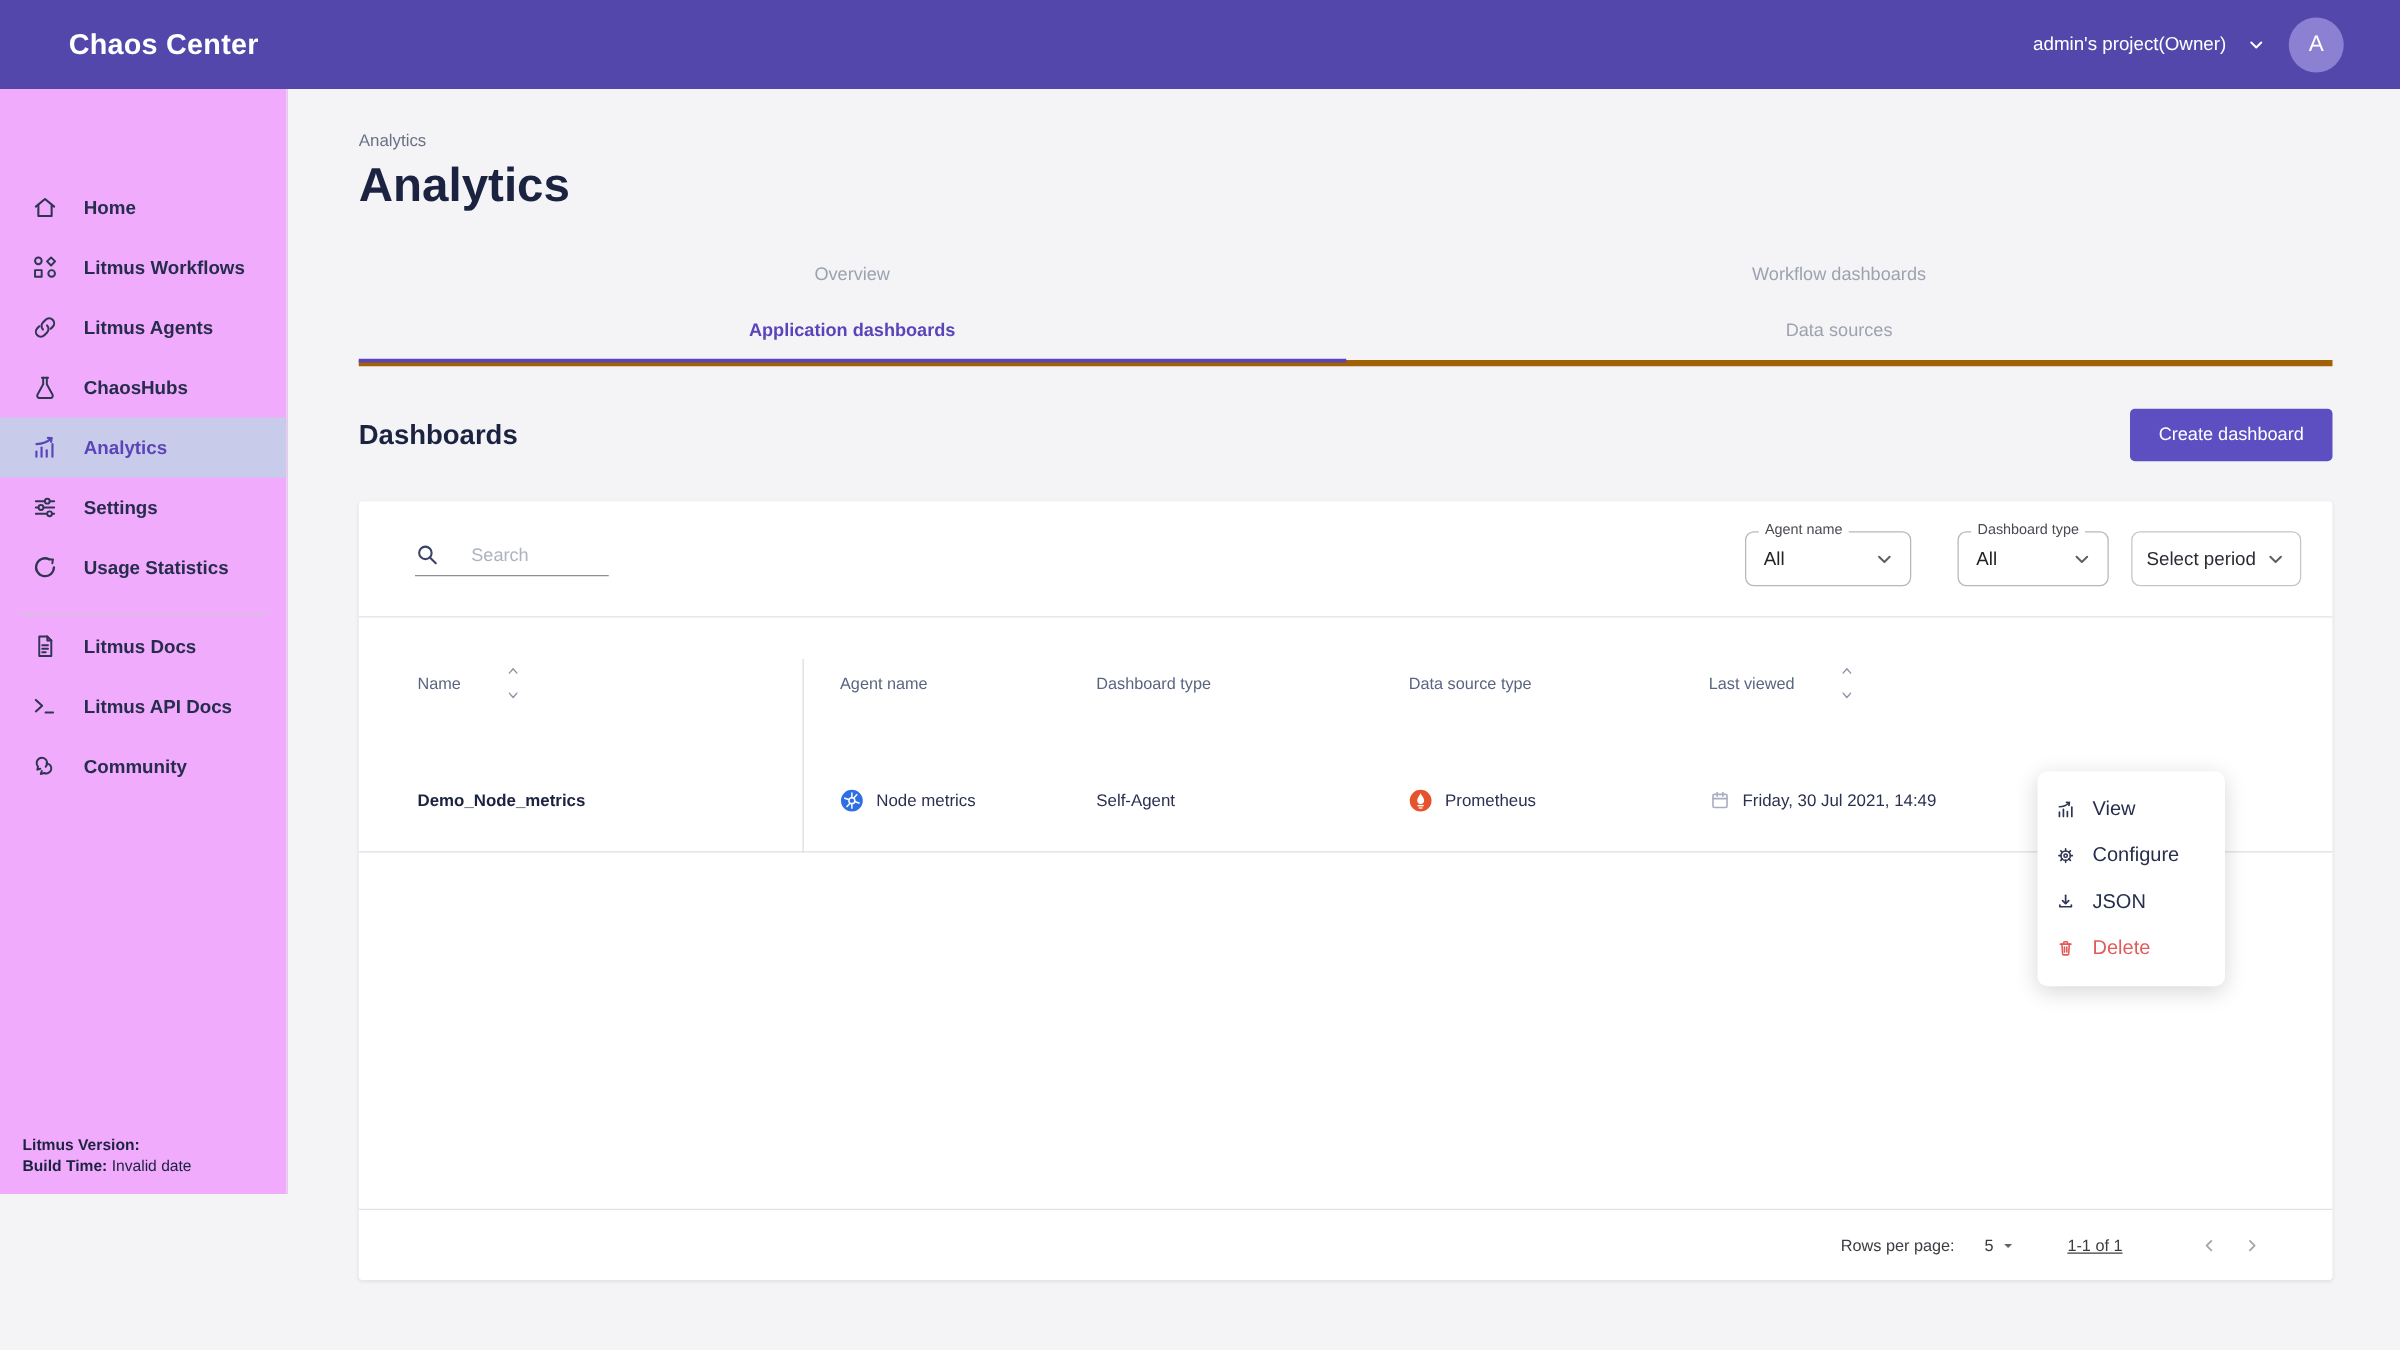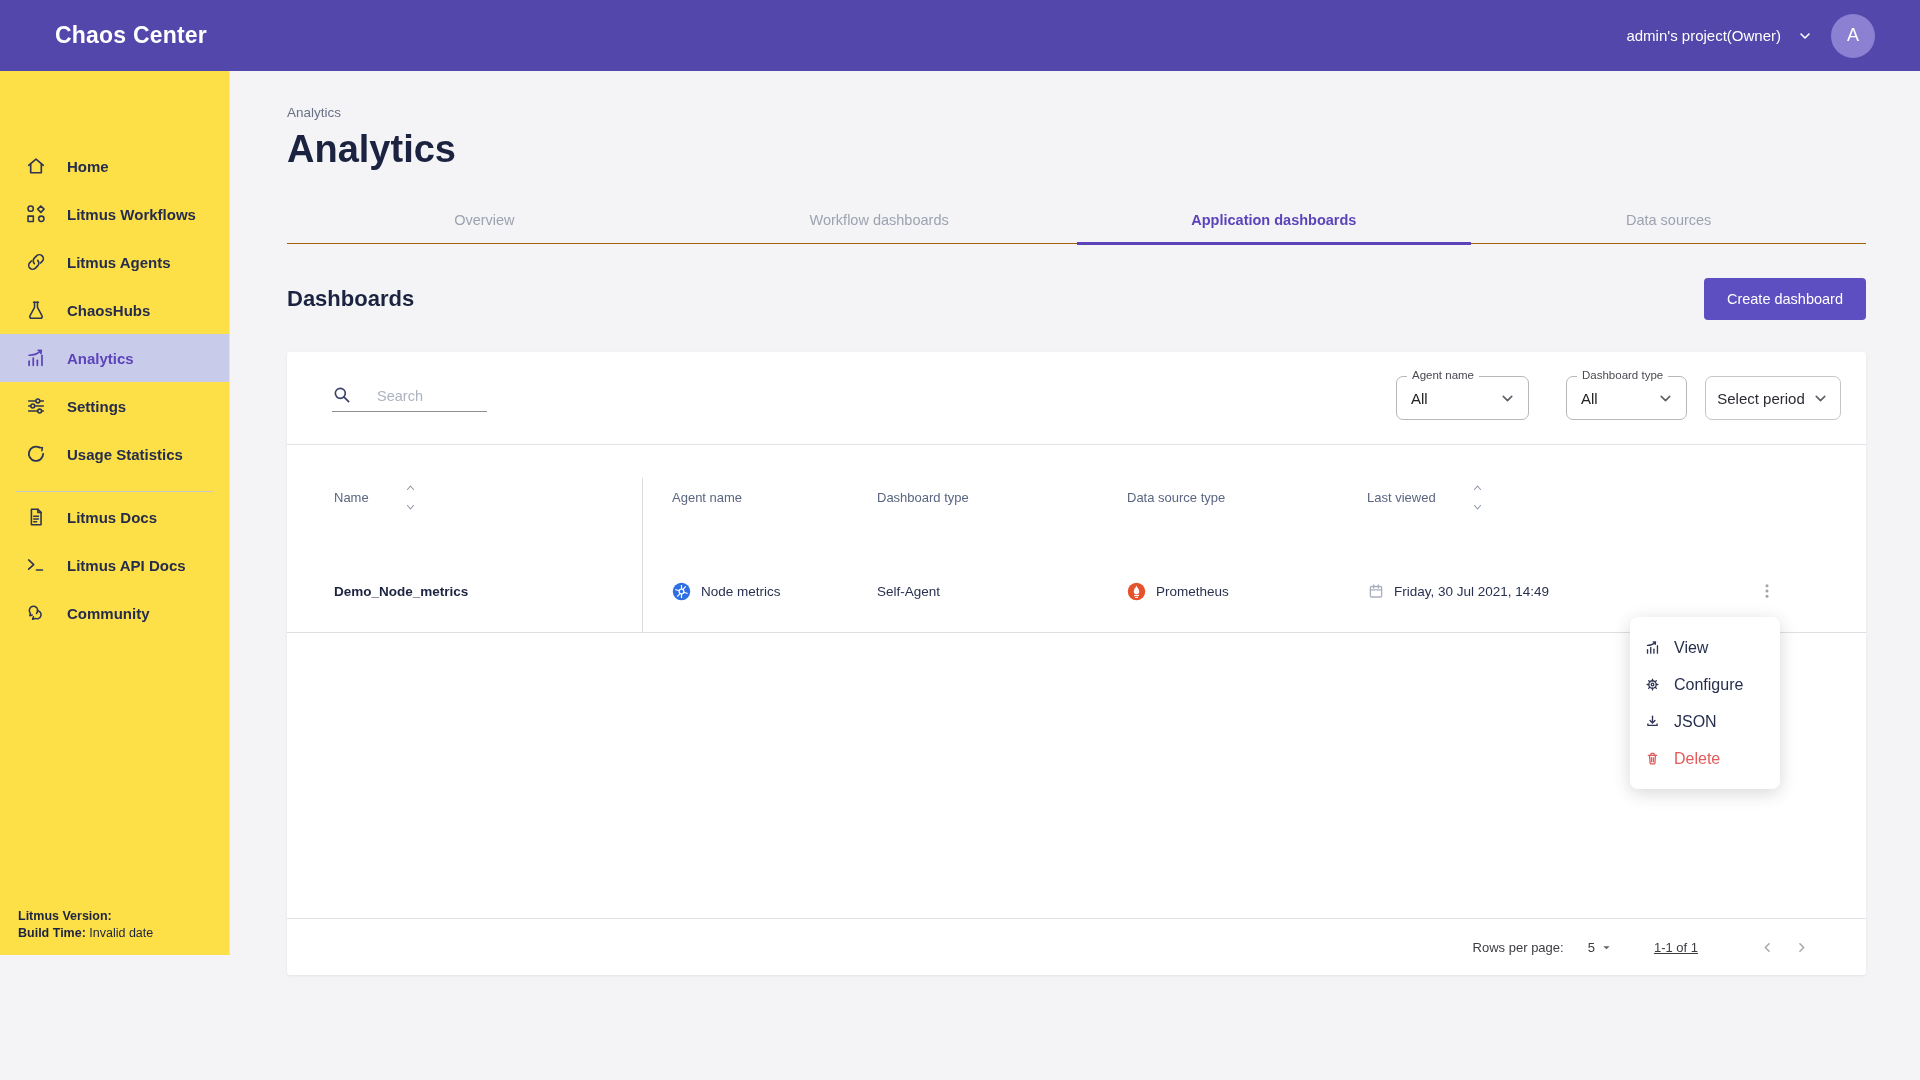--- a/index.html
+++ b/index.html
@@ -13,42 +13,42 @@
   .app-title { color:#fff; font-size:23px; font-weight:bold; letter-spacing:.2px; }
   .header-right { display:flex; align-items:center; gap:18px; }
   .project-selector { display:flex; align-items:center; gap:16px; color:#fff;
     font-size:15px; cursor:pointer; }
   .project-selector svg { width:16px; height:16px; }
   .avatar { width:44px; height:44px; border-radius:50%; background:#8B80D2; color:#fff;
     display:flex; align-items:center; justify-content:center; font-size:18px; cursor:pointer; }
 
   
   .sidebar { position:fixed; top:71px; left:0; width:230px; height:884px;
-    background:#fde047; border-right:1px solid #E3E3E6; padding-top:71px; z-index:20; }
+    background:#f0abfc; border-right:1px solid #E3E3E6; padding-top:71px; z-index:20; }
   .side-item { height:48px; display:flex; align-items:center; padding-left:25px;
     cursor:pointer; color:#262C4C; }
   .side-item .s-icon { width:22px; height:22px; display:flex; align-items:center;
     justify-content:center; color:#2E3452; }
   .side-item .s-label { margin-left:20px; font-size:15px; font-weight:600; }
   .side-item.active { background:#C9CBEA; color:#5B44BA; }
   .side-item.active .s-icon { color:#5B44BA; }
   .side-divider { height:1px; background:#C9C9CE; margin:13px 16px 0 16px; }
   .side-footer-group { margin-top:1px; }
   .version-block { position:absolute; left:18px; bottom:13px; font-size:12.5px;
     color:#1C2340; line-height:17px; }
   .version-block b { font-weight:bold; }
 
   
   .main { position:absolute; top:71px; left:230px; width:1690px; height:1009px;
     background:#F4F4F7; padding:34px 54px 0 57px; }
   .breadcrumb { font-size:13.5px; color:#6A7185; }
   .page-title { font-size:38px; font-weight:600; color:#1B2340; margin-top:8px; }
 
-  .tabs { display:grid; grid-template-columns:repeat(4,1fr); margin-top:27px;
-    border-bottom:1px solid #a16207; }
+  .tabs { display:grid; grid-template-columns:repeat(2,1fr); margin-top:27px;
+    border-bottom:5px solid #a16207; }
   .tab { height:47px; display:flex; align-items:center; justify-content:center;
     font-size:14.5px; color:#9CA3AF; cursor:pointer; border-bottom:3px solid transparent;
     margin-bottom:-2px; font-weight:500; }
   .tab.active { color:#5B44BA; font-weight:600; border-bottom-color:#5B44BA; }
 
   .section-row { display:flex; align-items:center; justify-content:space-between; margin-top:34px; }
   .section-heading { font-size:22px; font-weight:600; color:#1B2340; }
   .primary-btn { background:#5D4EC2; color:#fff; border:none; border-radius:4px;
     height:42px; padding:0 23px; font-size:14.5px; font-family:inherit; cursor:pointer; }
 

